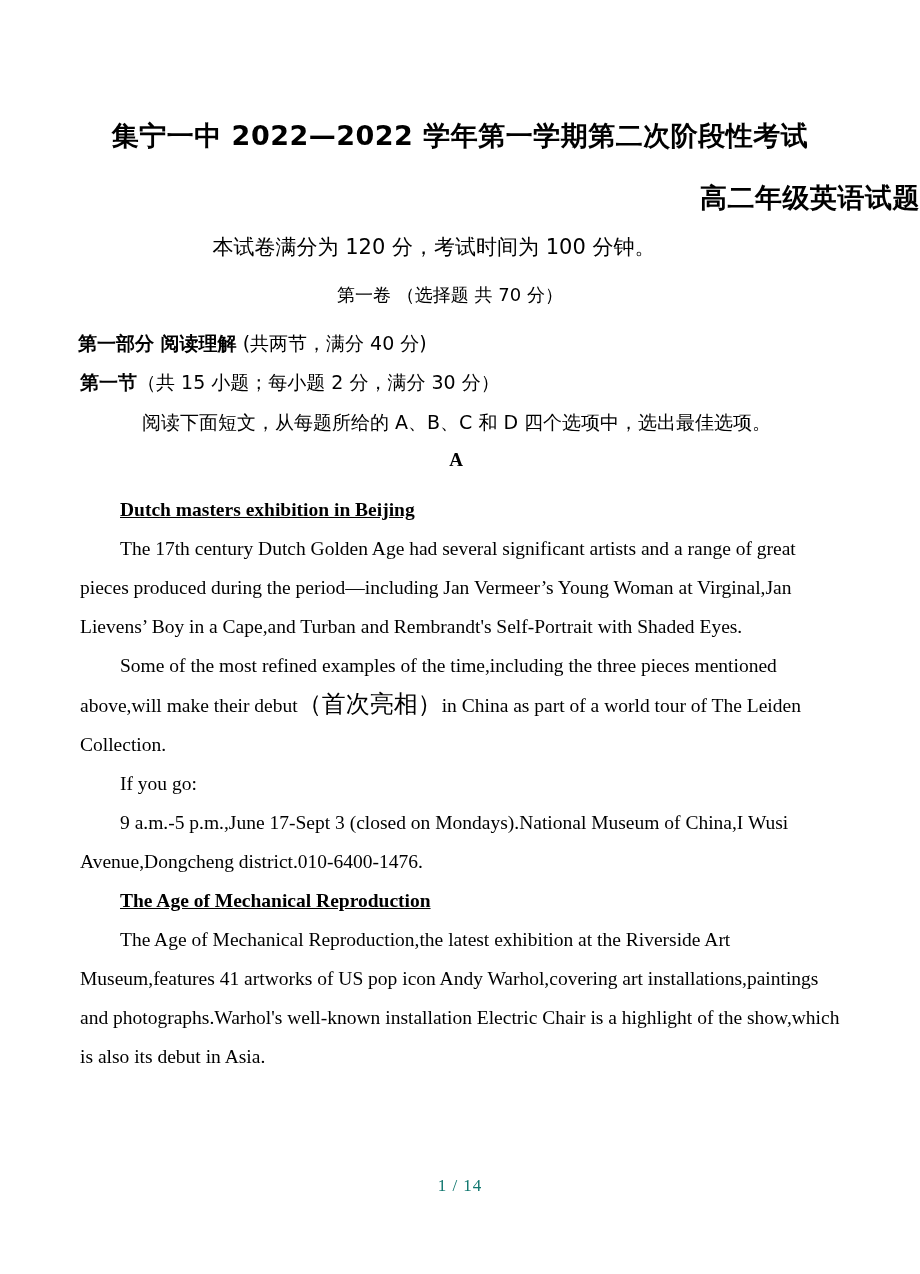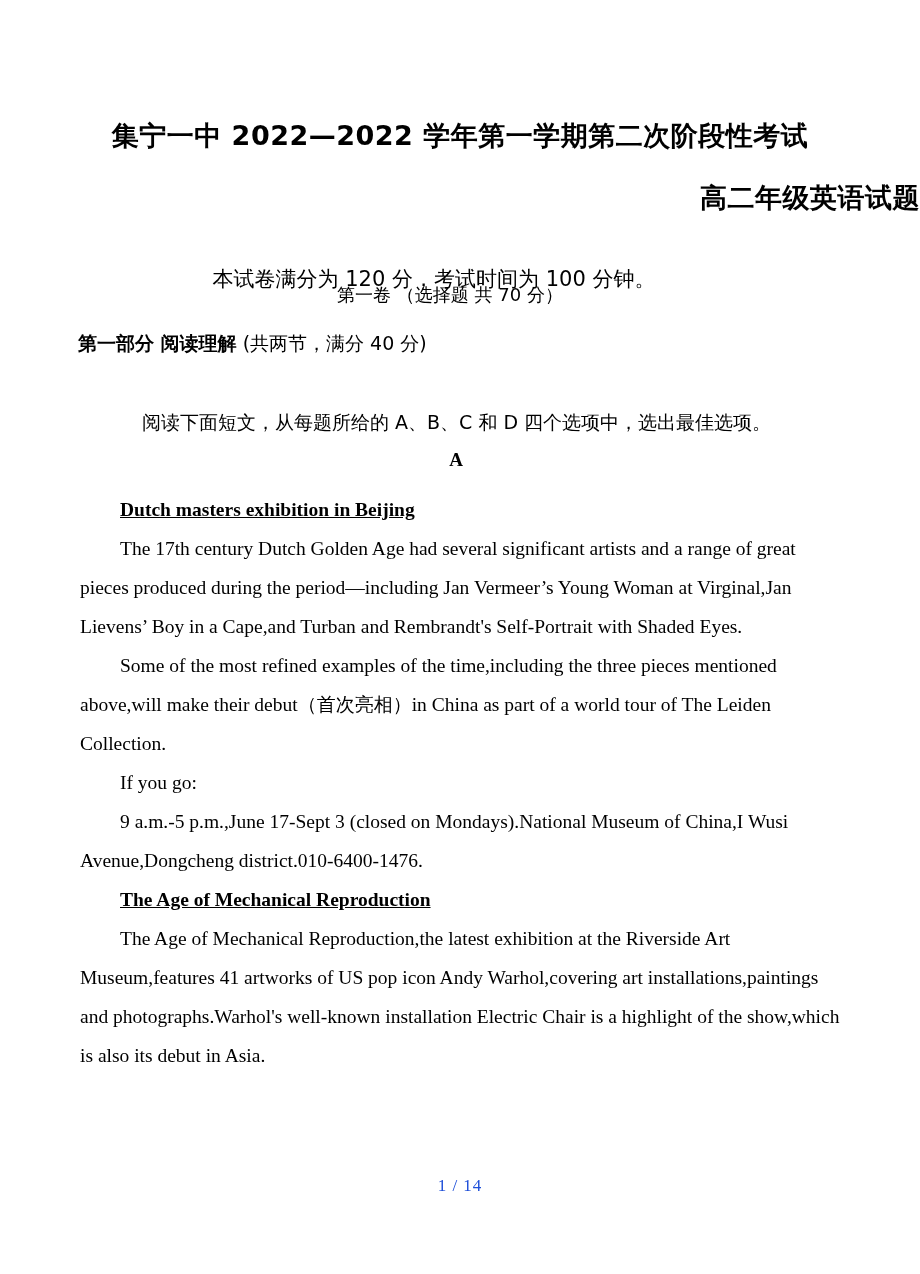--- a/index.html
+++ b/index.html
@@ -57,21 +57,20 @@
     position: absolute;
     left: 0;
     top: 233px;
     width: 920px;
     text-align: center;
     font-family: "DejaVu Sans", "Liberation Sans", sans-serif;
     font-size: 21px;
     font-weight: 400;
     padding-right: 52px;
     box-sizing: border-box;
-    margin-top: 32px;
   }
 
   .part-one-line {
     position: absolute;
     left: 0;
     top: 283px;
     width: 920px;
     text-align: center;
     font-family: "DejaVu Sans", "Liberation Sans", sans-serif;
     font-size: 18px;
@@ -123,50 +122,51 @@
   .indent { text-indent: 40px; }
   .sub-head {
     font-weight: 700;
     text-indent: 40px;
     text-decoration: underline;
   }
   .gap-small { margin-top: 7px; }
 
   .cn-inline {
     font-family: "DejaVu Sans", "Liberation Sans", sans-serif;
-    font-size: 19px;
+    font-size: 24px;
   }
 
   
   .footer {
     position: absolute;
     left: 0;
     top: 1176px;
     width: 920px;
     text-align: center;
     font-size: 17px;
     letter-spacing: 1px;
-    color: #1d4ed8;
+    color: #0f766e;
   }
 </style>
 </head>
 <body>
 
 <div class="page">
 
   <div class="doc-title">集宁一中 2022—2022 学年第一学期第二次阶段性考试</div>
 
   <div class="doc-subtitle">高二年级英语试题</div>
 
   <div class="exam-info">本试卷满分为 120 分，考试时间为 100 分钟。</div>
 
   <div class="part-one-line">第一卷 （选择题  共 70 分）</div>
 
   <div class="cn-line sec-part1"><span class="cn-bold">第一部分  阅读理解</span> <span class="cn-reg">(共两节，满分 40 分)</span></div>
 
+  <div class="cn-line sec-sec1"><span class="cn-bold">第一节</span><span class="cn-reg">（共 15 小题；每小题 2 分，满分 30 分）</span></div>
 
   <div class="cn-line sec-instr cn-reg">阅读下面短文，从每题所给的 A、B、C 和 D 四个选项中，选出最佳选项。</div>
 
   <div class="passage-marker">A</div>
 
   <div class="body-text">
 
     <p class="sub-head">Dutch masters exhibition in Beijing</p>
 
     <p class="indent gap-small">The 17th century Dutch Golden Age had several significant artists and a range of great pieces produced during the period—including Jan Vermeer’s Young Woman at Virginal,Jan Lievens’ Boy in a Cape,and Turban and Rembrandt's Self-Portrait with Shaded Eyes.</p>

